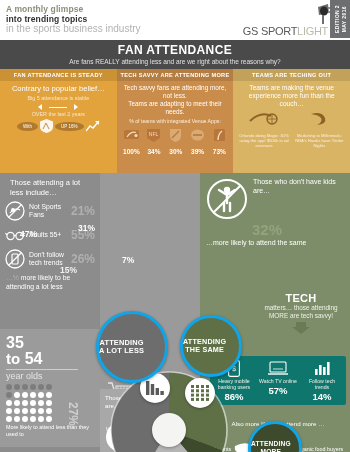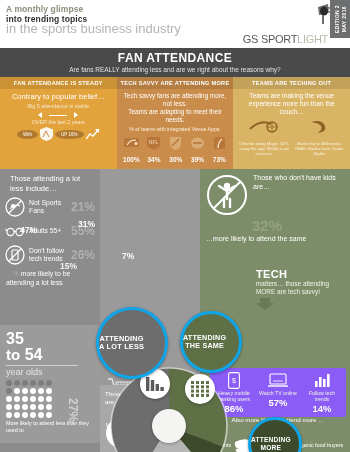--- a/index.html
+++ b/index.html
@@ -5,42 +5,42 @@
   * { margin:0; padding:0; box-sizing:border-box; }
   body {
     width:350px; height:452px;
     font-family:"Liberation Sans", sans-serif;
     background:#ffffff;
     overflow:hidden;
     position:relative;
   }
 
   
-  .header { height:48px; background:#ffffff; position:relative; padding:5px 6px; }
+  .header { height:40px; background:#ffffff; position:relative; padding:5px 6px; }
   .hdr-l1 { font-size:8.5px; font-weight:bold; color:#8a8f7a; letter-spacing:0.1px; line-height:9.5px; }
   .hdr-l2 { font-size:8.5px; font-weight:bold; color:#2f3031; letter-spacing:0.1px; line-height:9.5px; }
-  .hdr-l3 { font-size:13px; color:#b3b3b3; line-height:9.5px; }
+  .hdr-l3 { font-size:10px; color:#b3b3b3; line-height:9.5px; }
   .brand { position:absolute; right:22px; bottom:3px; font-size:11px; font-weight:normal; letter-spacing:-0.3px; }
   .brand .b1 { color:#58595b; }
   .brand .b2 { color:#b8bba8; }
   .lamp { position:absolute; right:14px; top:4px; width:20px; height:22px; }
   .edition {
     position:absolute; right:0; top:0; width:20px; height:38px;
     background:#6d6e70; color:#fff; font-size:5px; letter-spacing:0.4px;
     display:flex; align-items:center; justify-content:center; gap:1px;
   }
   .edition span { writing-mode:vertical-rl; transform:rotate(180deg); font-weight:bold; }
 
   
   .titlebar { background:#4a4a4a; color:#fff; text-align:center; padding:3px 0 4px; }
   .titlebar h1 { font-size:12px; font-weight:bold; letter-spacing:0.4px; }
   .titlebar h2 { font-size:6.5px; font-weight:normal; color:#e2e2e2; margin-top:1px; }
 
   
-  .panels { display:flex; height:92px; }
+  .panels { display:flex; height:104px; }
   .panel { flex:1; position:relative; padding:0; overflow:hidden; }
   .p1 { background:#e2a33c; }
   .p2 { background:#c98c4a; }
   .p3 { background:#d9b465; }
   .p-head {
     text-align:center; font-size:5.6px; font-weight:bold; color:#fff;
     letter-spacing:0.3px; padding:3px 2px 3px; background:rgba(0,0,0,0.10);
   }
   .p-sub { text-align:center; color:#fff; font-size:7.6px; padding:3px 4px 0; line-height:9px; }
   .p-sub2 { text-align:center; color:#f7e6c8; font-size:5.4px; padding:2px 4px 0; line-height:7px; }
@@ -94,26 +94,26 @@
   .mb-txt { font-size:6.2px; color:#fff; line-height:7.5px; }
   .mb-pct { font-size:17px; color:#7d7d7d; font-weight:bold; text-align:right; line-height:17px; }
   .mb-cap { font-size:5px; color:#ededed; text-align:right; line-height:6px; }
 
   
   .rstat { display:flex; gap:5px; padding:5px 6px 0; align-items:flex-start; }
   .rtext { font-size:7px; color:#fff; line-height:8.5px; }
   .rbig { font-size:15px; color:#94a37e; font-weight:bold; padding-left:52px; margin-top:1px; }
   .rfoot { font-size:7px; color:#fff; line-height:8.5px; padding:1px 6px 0; }
 
-  .techbox { position:absolute; right:4px; top:99px; width:90px; text-align:left; }
+  .techbox { position:absolute; right:4px; top:119px; width:90px; text-align:center; }
   .tech-t { font-size:11px; color:#fff; font-weight:bold; letter-spacing:0.3px; }
   .tech-s { font-size:6.4px; color:#f0f2e8; line-height:8px; }
 
-  .trio { position:absolute; left:10px; bottom:38px; width:136px;
-          background:#8b5cf6; border-radius:2px; padding:4px 2px 3px;
+  .trio { position:absolute; left:10px; bottom:54px; width:136px;
+          background:#0f766e; border-radius:2px; padding:4px 2px 3px;
           display:flex; justify-content:space-around; }
   .tcell { width:31%; text-align:center; }
   .tcell-ic { height:17px; display:flex; align-items:center; justify-content:center; }
   .tcell-l { font-size:5.2px; color:#f0f2e8; line-height:6px; margin-top:1px; }
   .tcell-p { font-size:9.5px; color:#fff; font-weight:bold; margin-top:1px; }
 
   .alsomore { position:absolute; left:10px; bottom:32px; width:136px; text-align:center;
               font-size:6.2px; color:#fff; }
   .twoicons { position:absolute; left:10px; bottom:2px; width:136px;
               display:flex; justify-content:space-around; align-items:center; }

